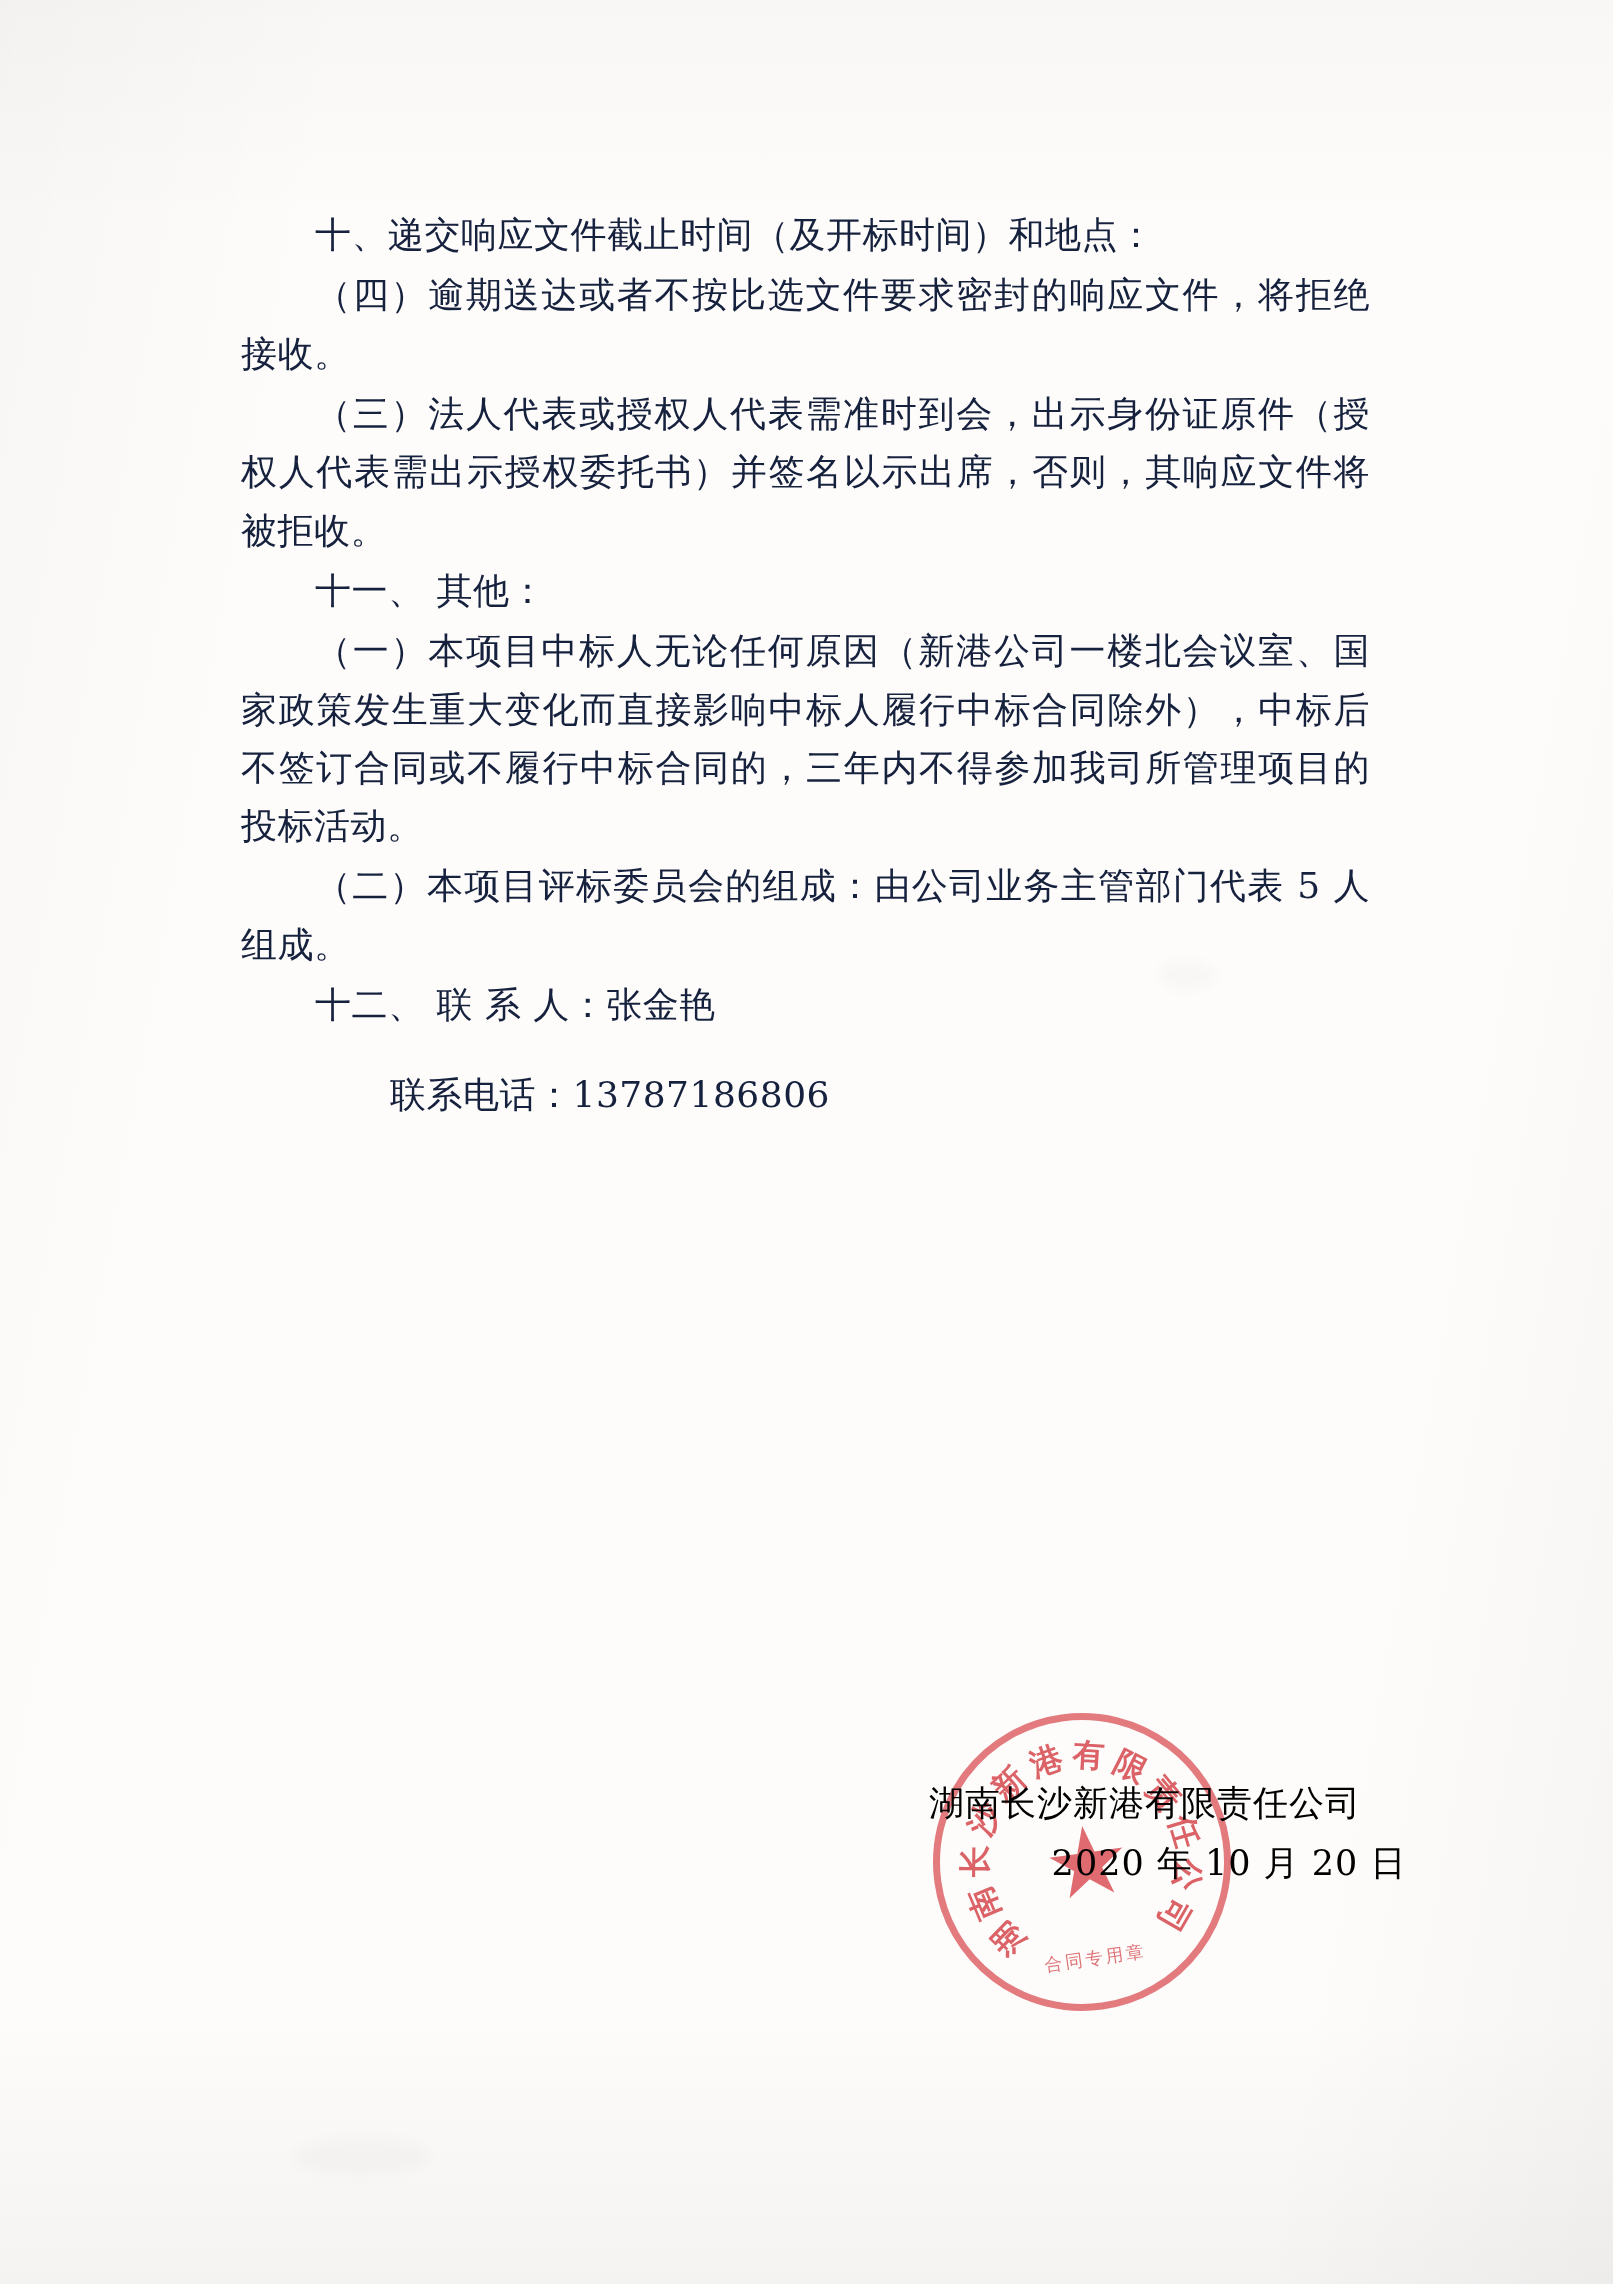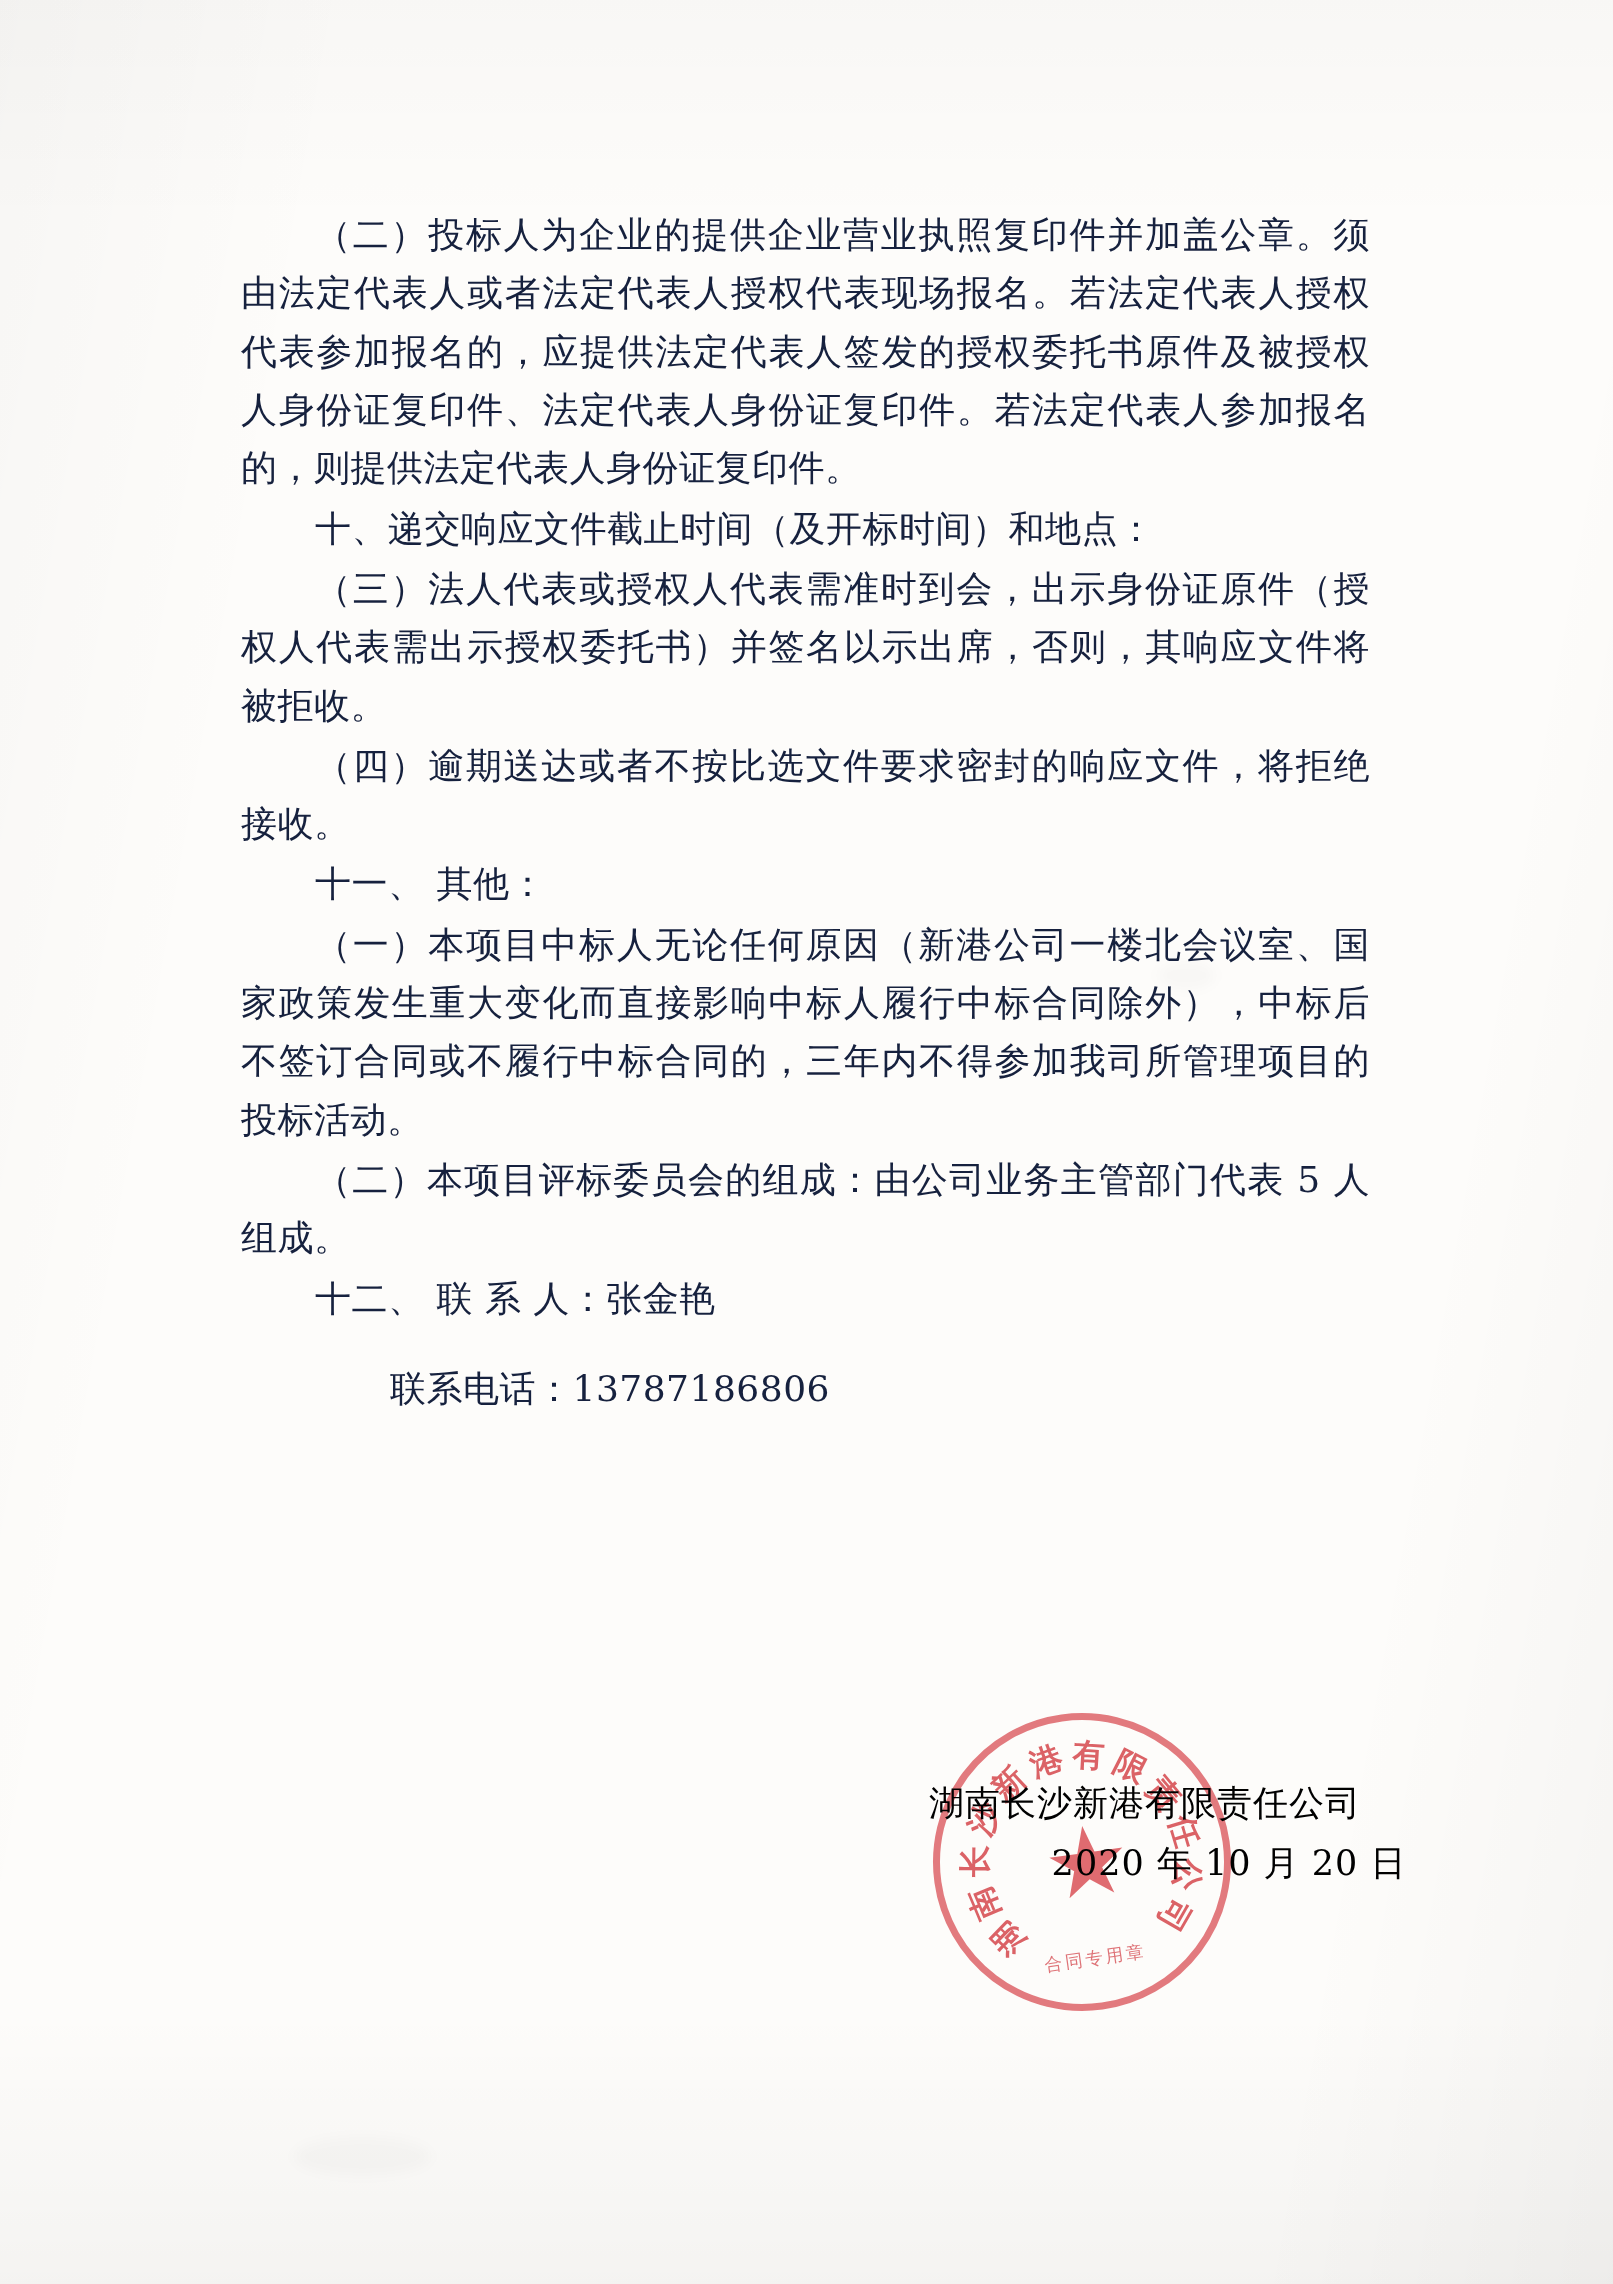--- a/index.html
+++ b/index.html
@@ -133,24 +133,23 @@
 </head>
 <body>
 
 <div class="page">
   <div class="paper-tint"></div>
 
   <div class="smudge" style="left:1157px; top:961px; width:59px; height:29px;"></div>
   <div class="smudge" style="left:294px; top:2137px; width:137px; height:39px;"></div>
 
   <div class="content">
-    <p class="para indent2">（二）投标人为企业的提供企业营业执照复印件并加盖公章。须由法定代表人或者法定代表人授权代表现场报名。若法定代表人授权代表参加报名的，应提供法定代表人签发的授权委托书原件及被授权人身份证复印件、法定代表人身份证复印件。若法定代表人参加报名的，则提供法定代表人身份证复印件。</p>
     <p class="para indent2">十、递交响应文件截止时间（及开标时间）和地点：</p>
+    <p class="para indent2">（四）逾期送达或者不按比选文件要求密封的响应文件，将拒绝接收。</p>
     <p class="para indent2">（三）法人代表或授权人代表需准时到会，出示身份证原件（授权人代表需出示授权委托书）并签名以示出席，否则，其响应文件将被拒收。</p>
-    <p class="para indent2">（四）逾期送达或者不按比选文件要求密封的响应文件，将拒绝接收。</p>
     <p class="para indent2">十一、 其他：</p>
     <p class="para indent2">（一）本项目中标人无论任何原因（新港公司一楼北会议室、国家政策发生重大变化而直接影响中标人履行中标合同除外），中标后不签订合同或不履行中标合同的，三年内不得参加我司所管理项目的投标活动。</p>
     <p class="para indent2">（二）本项目评标委员会的组成：由公司业务主管部门代表 5 人组成。</p>
     <p class="para indent2">十二、 联 系 人：张金艳</p>
     <p class="para" style="text-indent:149px;margin-top:32px;">联系电话：13787186806</p>
   </div>
 
   <div class="seal">
     <div class="seal-inner">
       <div class="seal-star">★</div>

